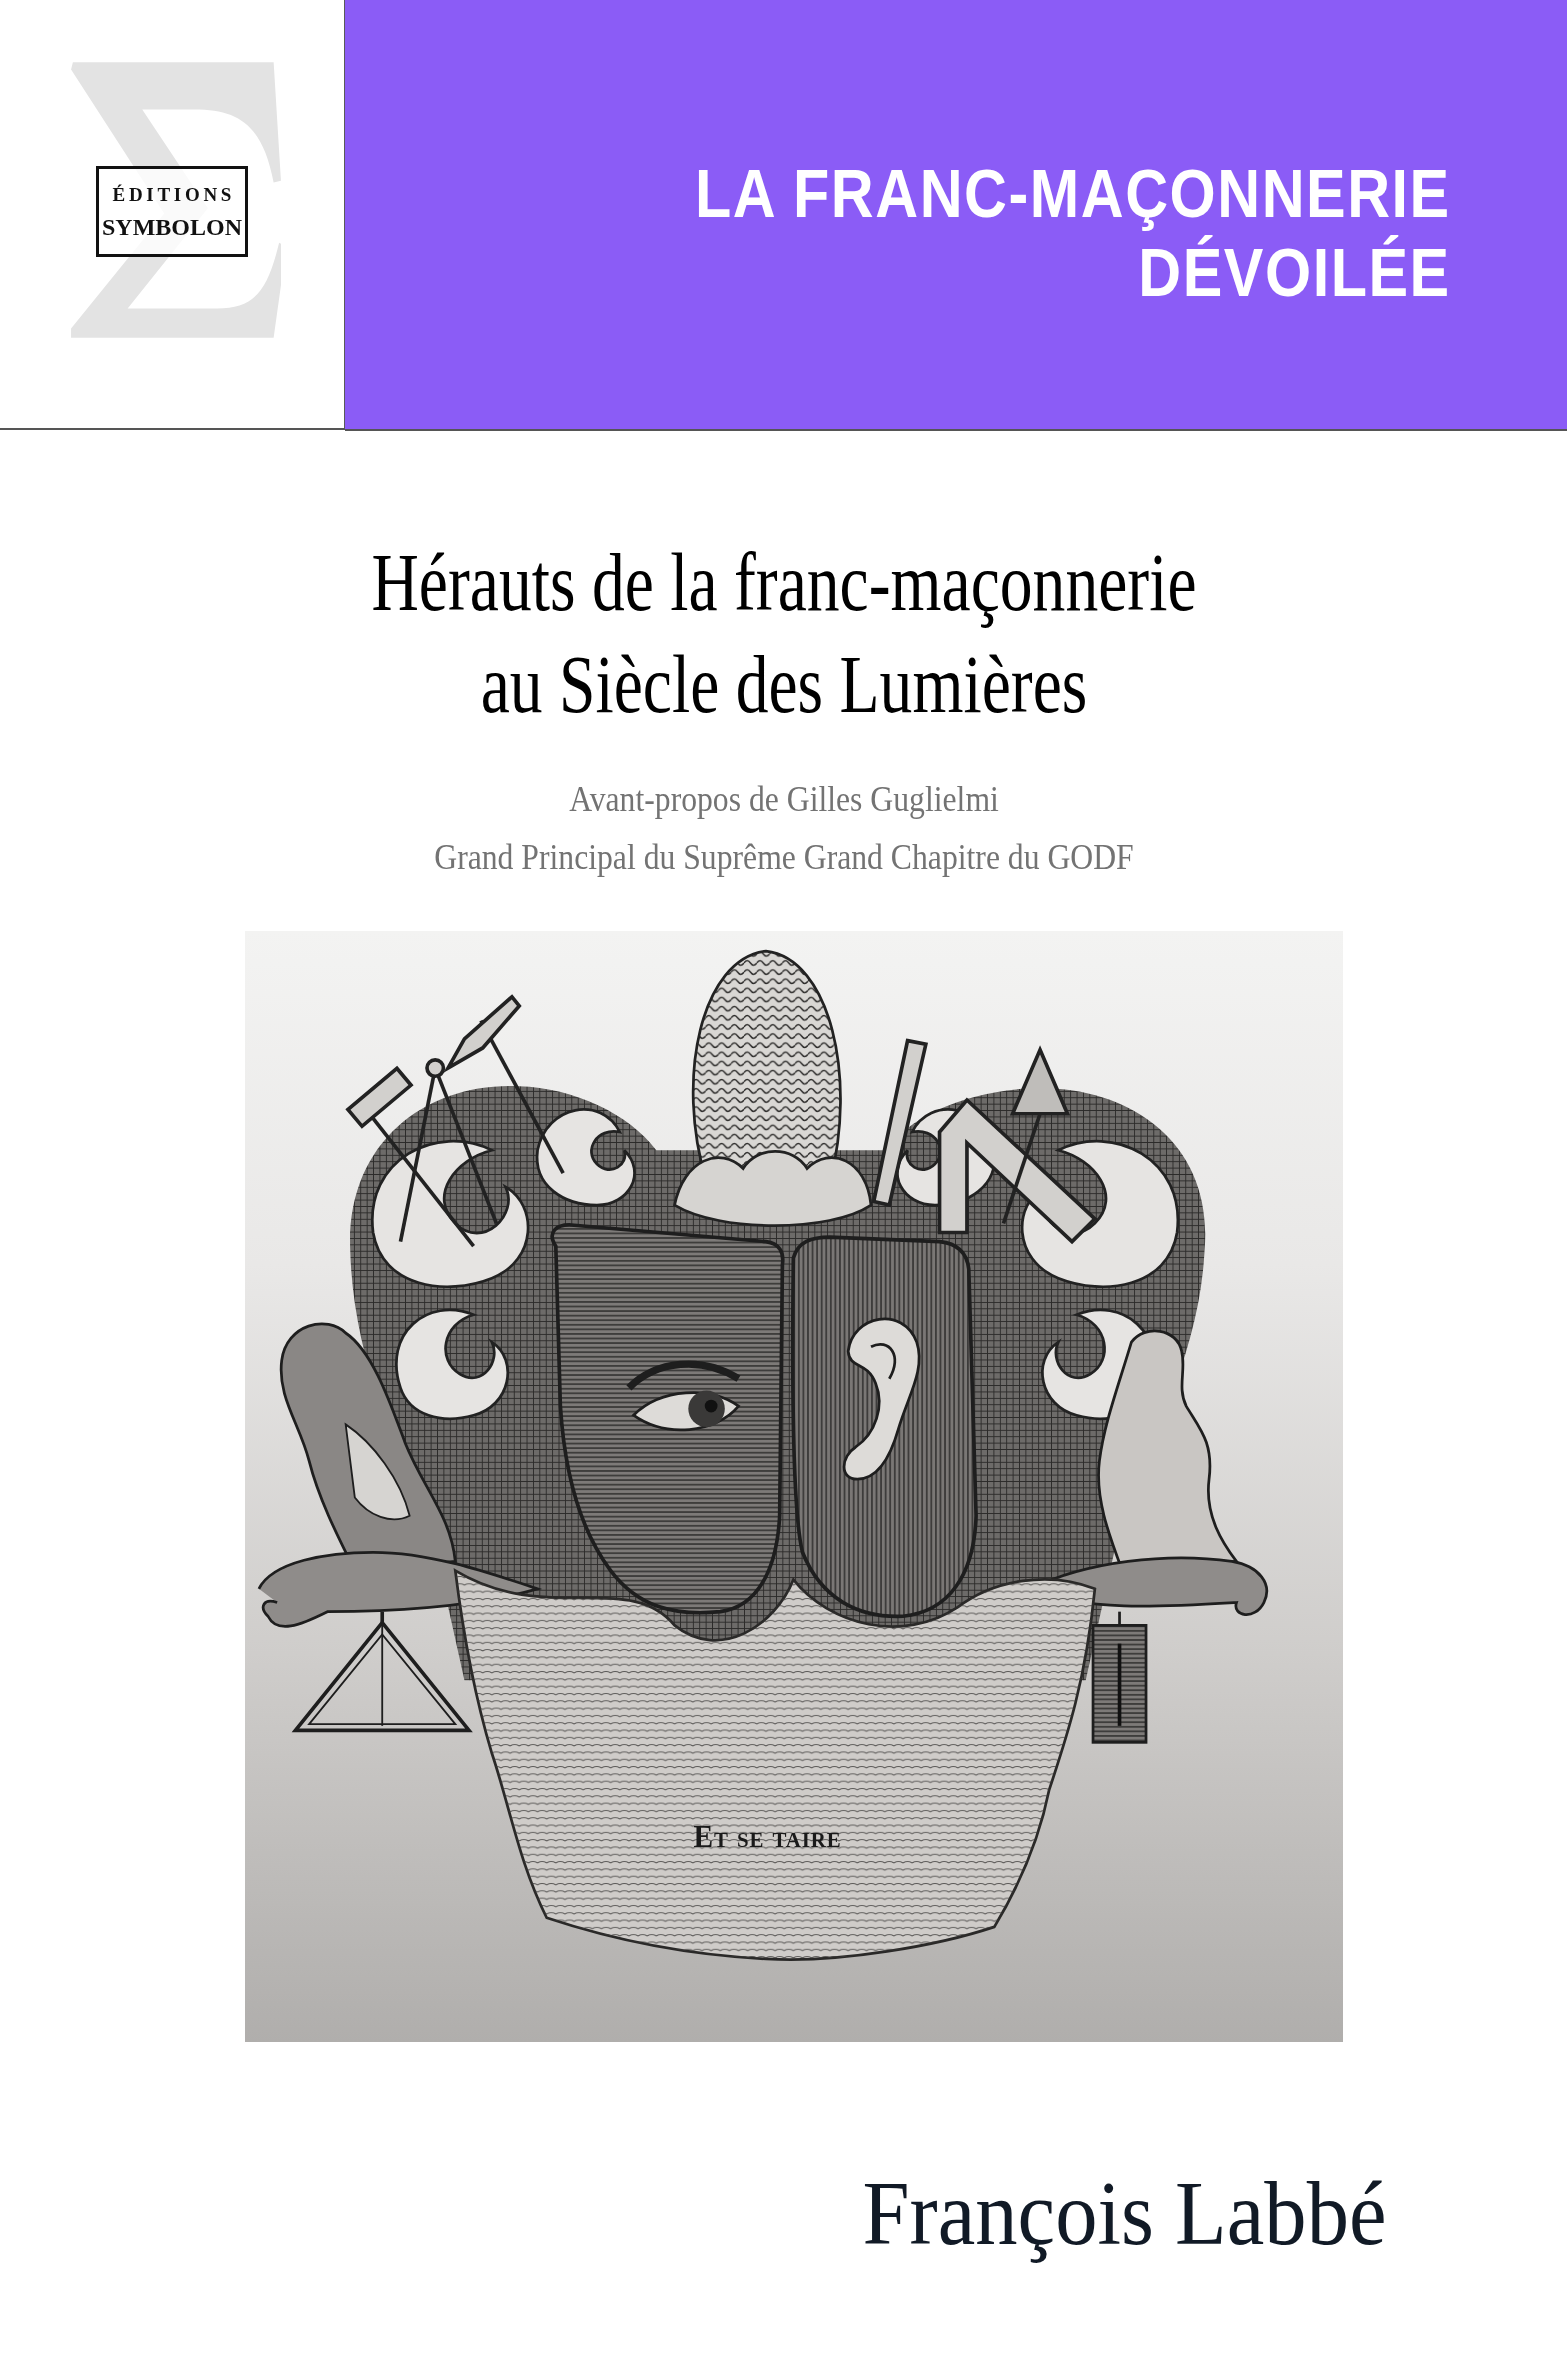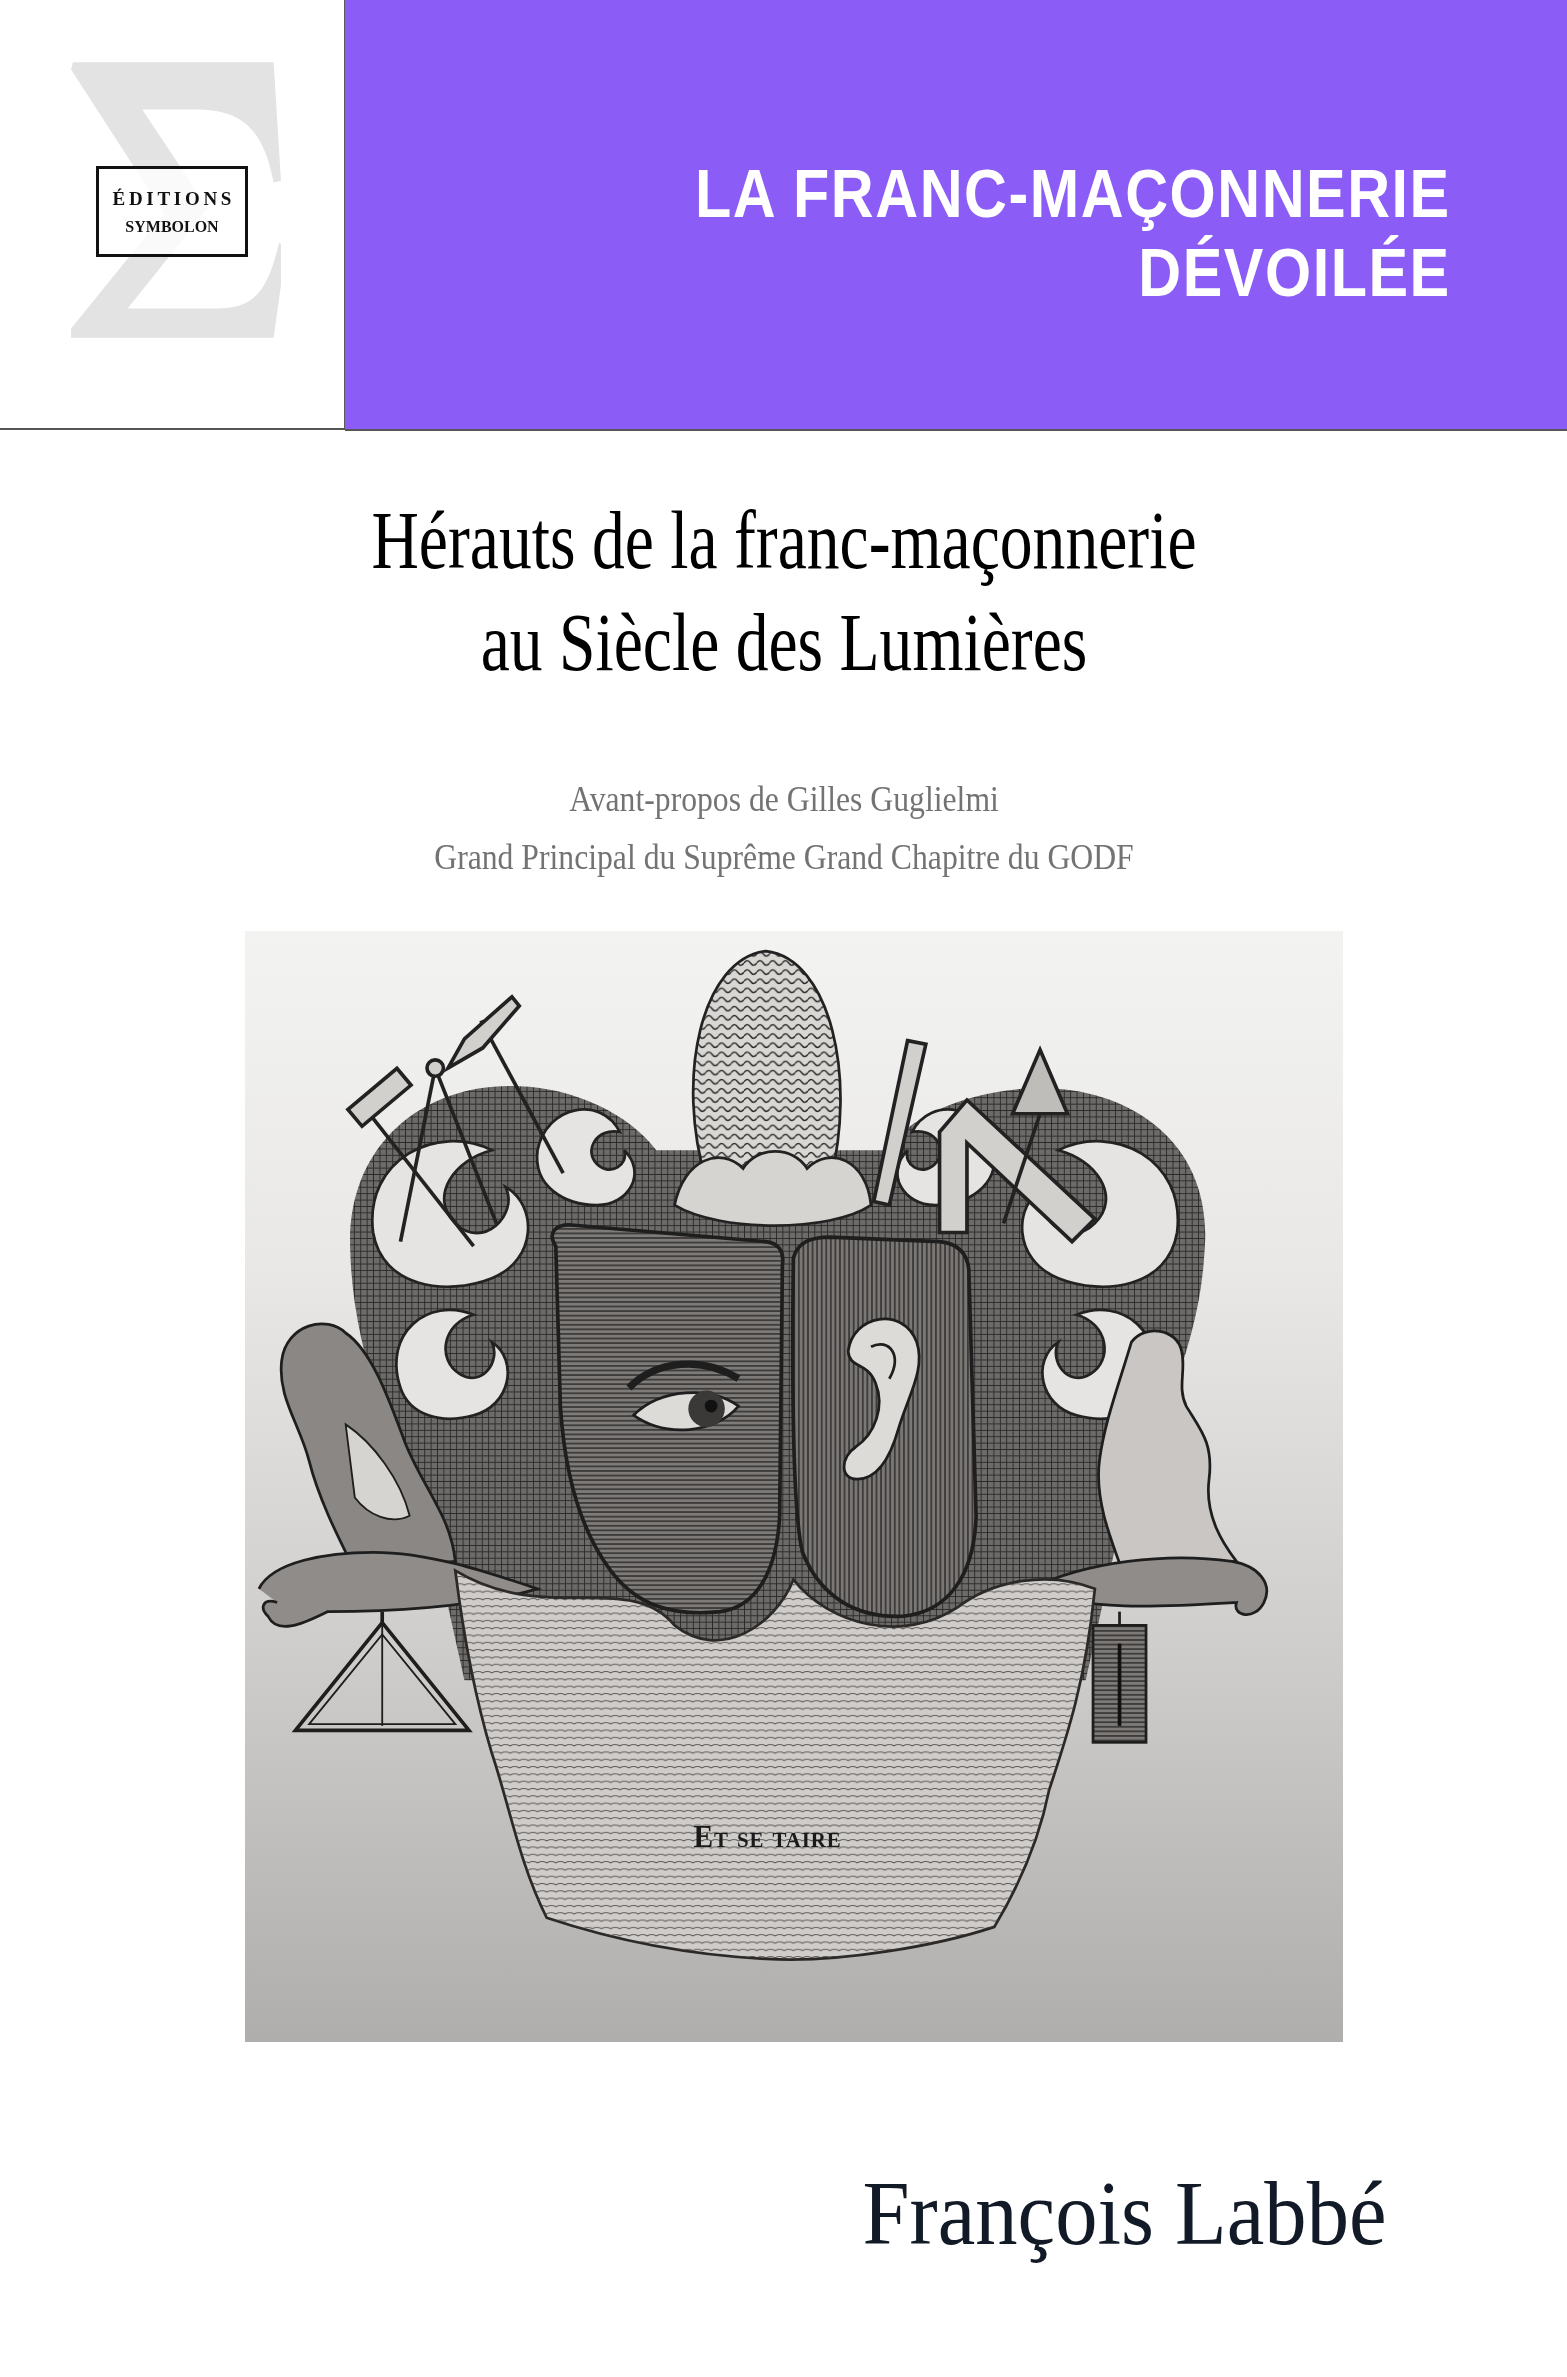--- a/index.html
+++ b/index.html
@@ -18,37 +18,37 @@
   .logo-box {
     position: absolute; left: 96px; top: 166px; width: 152px; height: 91px;
     border: 3.7px solid #111; background: rgba(255,255,255,0.82);
     display: flex; flex-direction: column; align-items: center; justify-content: center;
   }
   .logo-line1 {
     font-family: "Liberation Serif", serif; font-weight: bold; font-size: 19px;
     letter-spacing: 3.7px; color: #111; line-height: 1; margin-left: 3.7px;
   }
   .logo-line2 {
-    font-family: "Liberation Serif", serif; font-weight: bold; font-size: 16px;
+    font-family: "Liberation Serif", serif; font-weight: bold; font-size: 24px;
     letter-spacing: 0px; color: #111; line-height: 1; margin-top: 11px;
   }
   .title-band {
     position: absolute; left: 345px; top: 0; width: 1223px; height: 431px;
     background: #8b5cf6; border-bottom: 2.7px solid #555;
   }
   .series-title {
     position: absolute; right: 117px; top: 154px; text-align: right;
     font-family: "Liberation Sans", sans-serif; font-weight: bold;
     color: #ffffff; font-size: 69px; line-height: 79px; letter-spacing: 1.8px;
   }
   .series-title span { display: block; transform-origin: right center; transform: scaleX(0.86); white-space: nowrap; }
 
   
   .subtitle {
-    position: absolute; left: 0; width: 1568px; top: 490px; text-align: center;
+    position: absolute; left: 0; width: 1568px; top: 532px; text-align: center;
     font-family: "Liberation Serif", serif; color: #000;
     font-size: 82px; line-height: 102px;
   }
   .subtitle span { display: block; transform: scaleX(0.80); white-space: nowrap; }
 
   .foreword {
     position: absolute; left: 0; width: 1568px; top: 770px; text-align: center;
     font-family: "Liberation Serif", serif; color: #737373;
     font-size: 36px; line-height: 58px;
   }

